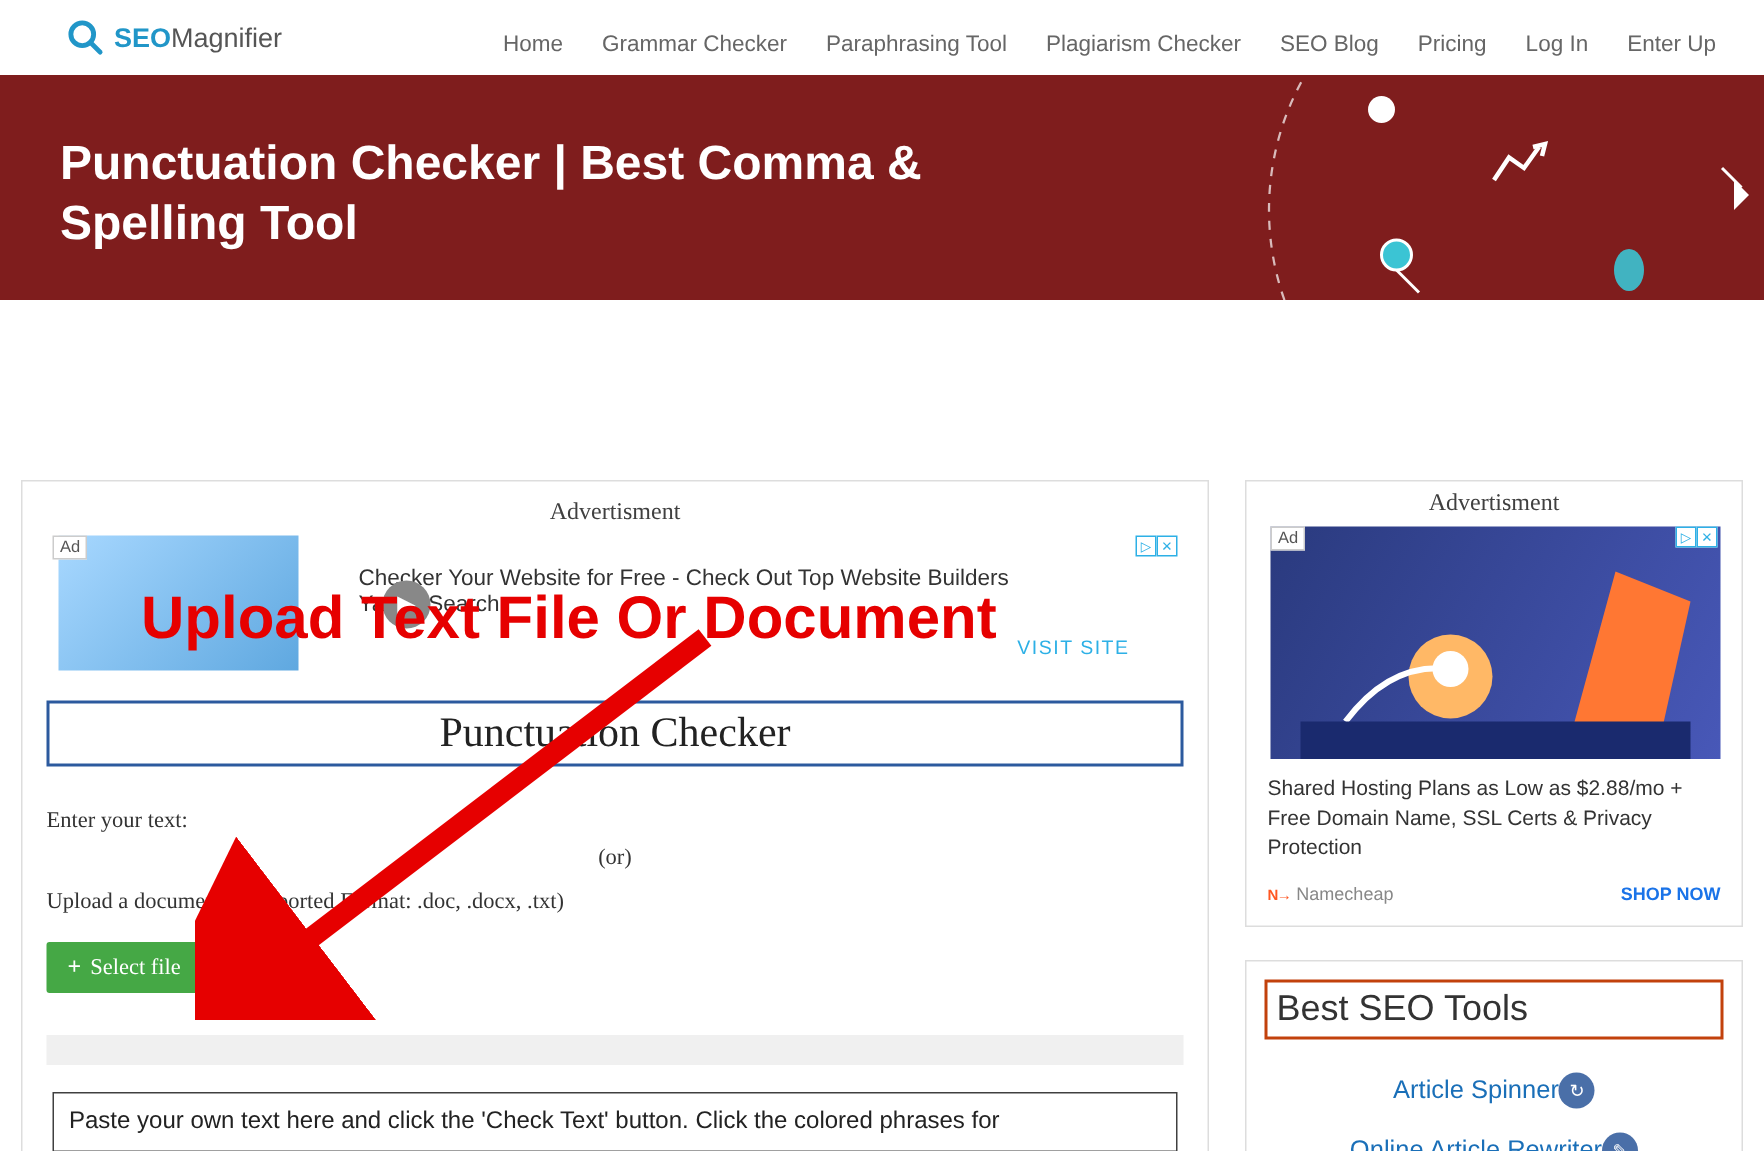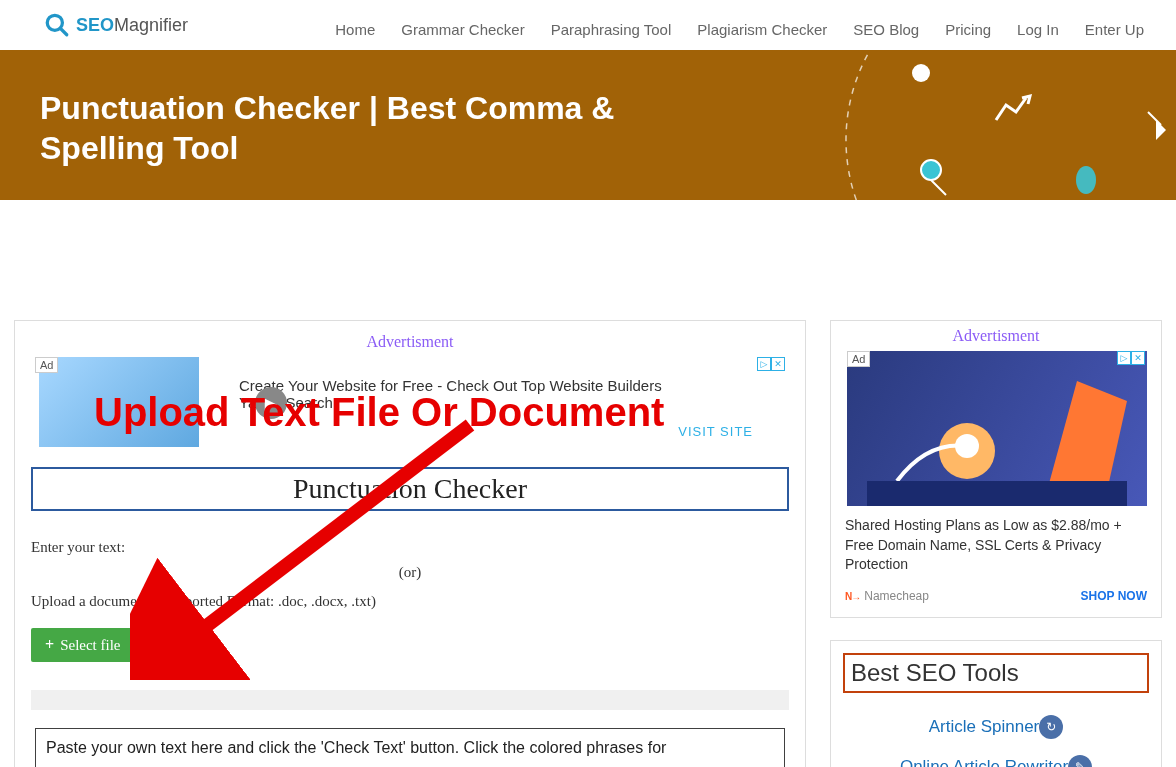--- a/index.html
+++ b/index.html
@@ -7,29 +7,29 @@
     
     .header { display: flex; align-items: flex-end; padding: 12px 32px; background: #fff; margin-left: 12px; }
     .logo { display: flex; align-items: center; gap: 6px; cursor: pointer; }
     .logo-icon { width: 26px; height: 26px; }
     .logo-text { font-size: 18px; font-weight: 600; }
     .logo-seo { color: #2196c8; }
     .logo-mag { color: #555; font-weight: 400; }
     .nav { margin-left: auto; display: flex; gap: 26px; }
     .nav a { color: #666; text-decoration: none; font-size: 15px; cursor: pointer; }
     
-    .hero { background: #a16207; color: #fff; padding: 38px 40px; position: relative; overflow: hidden; height: 150px; }
+    .hero { background: #7f1d1d; color: #fff; padding: 38px 40px; position: relative; overflow: hidden; height: 150px; }
     .hero h1 { font-size: 32px; font-weight: 700; line-height: 1.25; max-width: 600px; }
     .hero-deco { position: absolute; right: -40px; top: -10px; width: 420px; height: 200px; }
     
     .container { display: flex; gap: 24px; padding: 120px 14px 0 14px; align-items: flex-start; }
     .main { flex: 1; border: 1px solid #ddd; padding: 12px 12px; position: relative; min-height: 450px; }
     .sidebar { width: 332px; }
     
-    .adv-label { text-align: center; font-family: Georgia, serif; font-size: 16px; color: #8b5cf6; margin-bottom: 6px; }
+    .adv-label { text-align: center; font-family: Georgia, serif; font-size: 16px; color: #404040; margin-bottom: 6px; }
     
     .ad-main { position: relative; margin: 0 8px 20px 8px; height: 90px; display: flex; align-items: flex-start; }
     .ad-badge { position: absolute; top: 0; left: 0; background: #fff; border: 1px solid #ccc; color: #555; font-size: 11px; padding: 1px 4px; z-index: 2; }
     .ad-thumb { width: 160px; height: 90px; background: linear-gradient(135deg, #a8d8ff, #5fa8e0); margin-left: 4px; }
     .ad-text { margin-left: 40px; margin-top: 20px; font-size: 15px; color: #333; }
     .ad-controls { position: absolute; top: 0; right: 0; display: flex; }
     .ad-ctrl-btn { width: 14px; height: 14px; font-size: 9px; display: flex; align-items: center; justify-content: center; border: 1px solid #2db0e6; color: #2db0e6; background: #fff; }
     .ad-visit { position: absolute; bottom: 8px; right: 32px; color: #2db0e6; font-size: 13px; letter-spacing: 1px; }
     .ad-play { position: absolute; left: 220px; top: 30px; width: 32px; height: 32px; border-radius: 50%; background: #888; display: flex; align-items: center; justify-content: center; color: #fff; }
     
@@ -114,21 +114,21 @@
 </svg>
 
 <div class="container">
   <div class="main">
     <div class="adv-label">Advertisment</div>
     <div class="ad-main">
       <span class="ad-badge">Ad</span>
       <div class="ad-thumb"></div>
       <div class="ad-play">▶</div>
       <div class="ad-text">
-        <div>Create Your Website for Free - Check Out Top Website Builders</div>
+        <div>Checker Your Website for Free - Check Out Top Website Builders</div>
         <div>Yahoo Search</div>
       </div>
       <span class="ad-visit">VISIT SITE</span>
       <div class="ad-controls">
         <span class="ad-ctrl-btn">▷</span>
         <span class="ad-ctrl-btn">✕</span>
       </div>
     </div>
 
     <div class="tool-title">Punctuation Checker</div>

